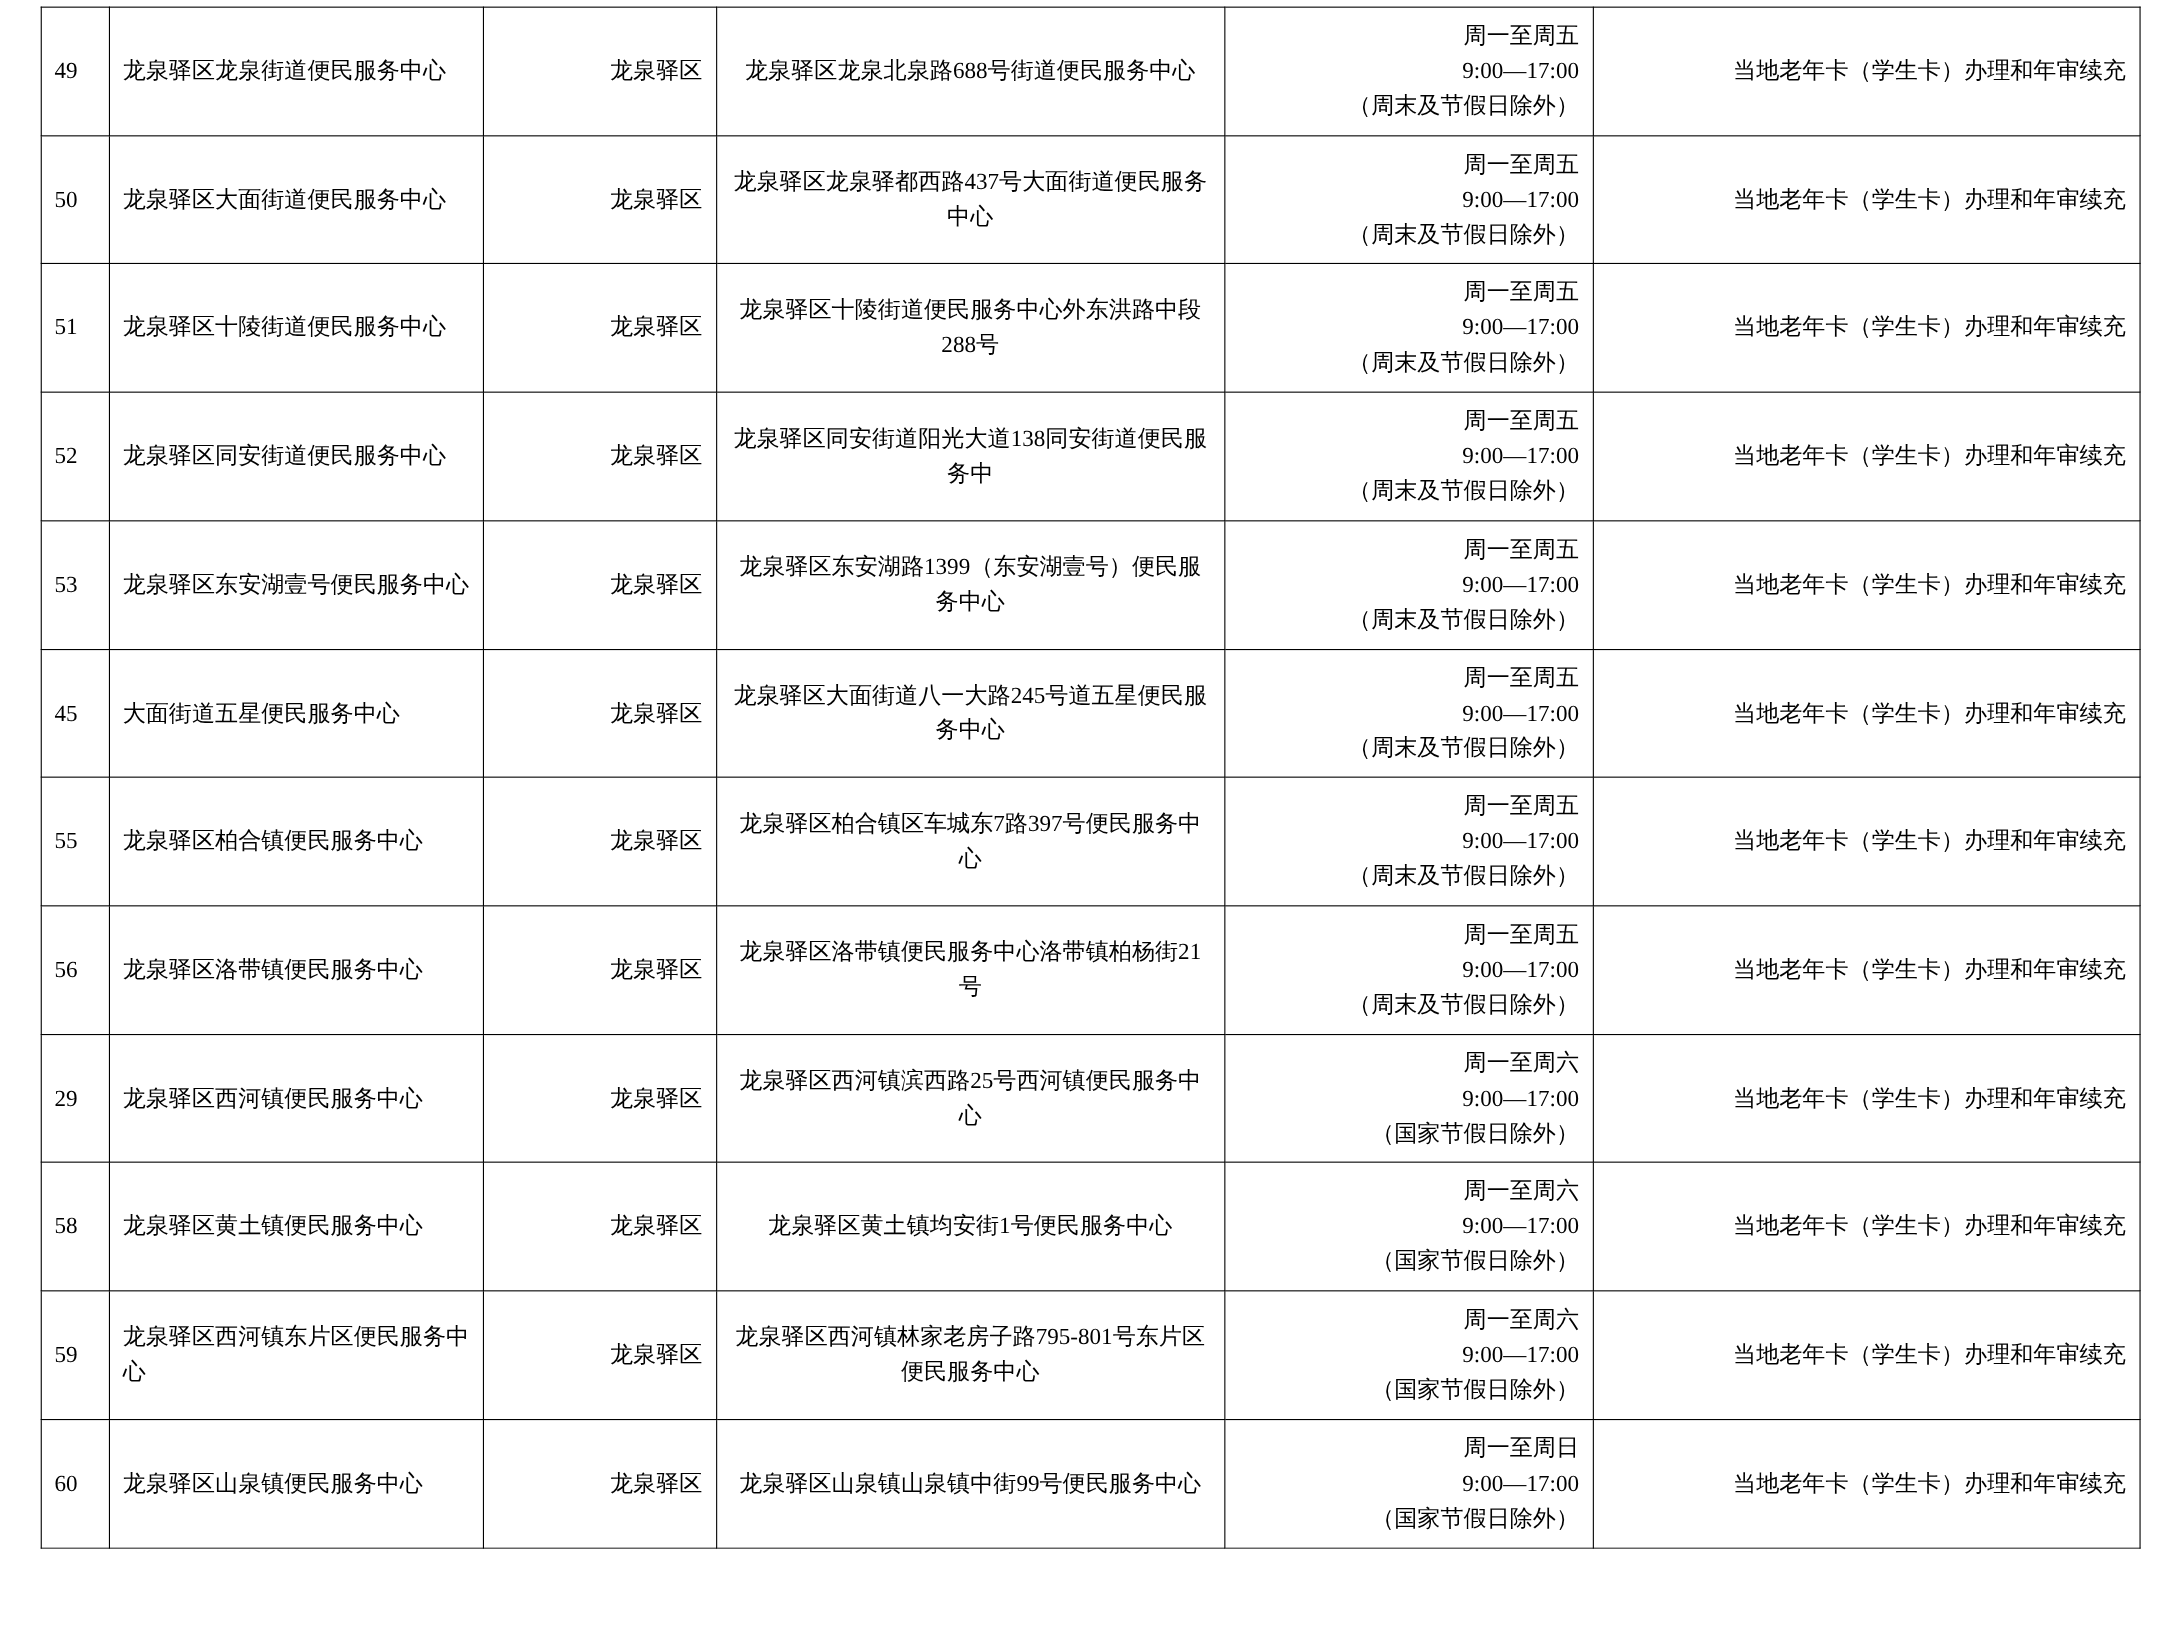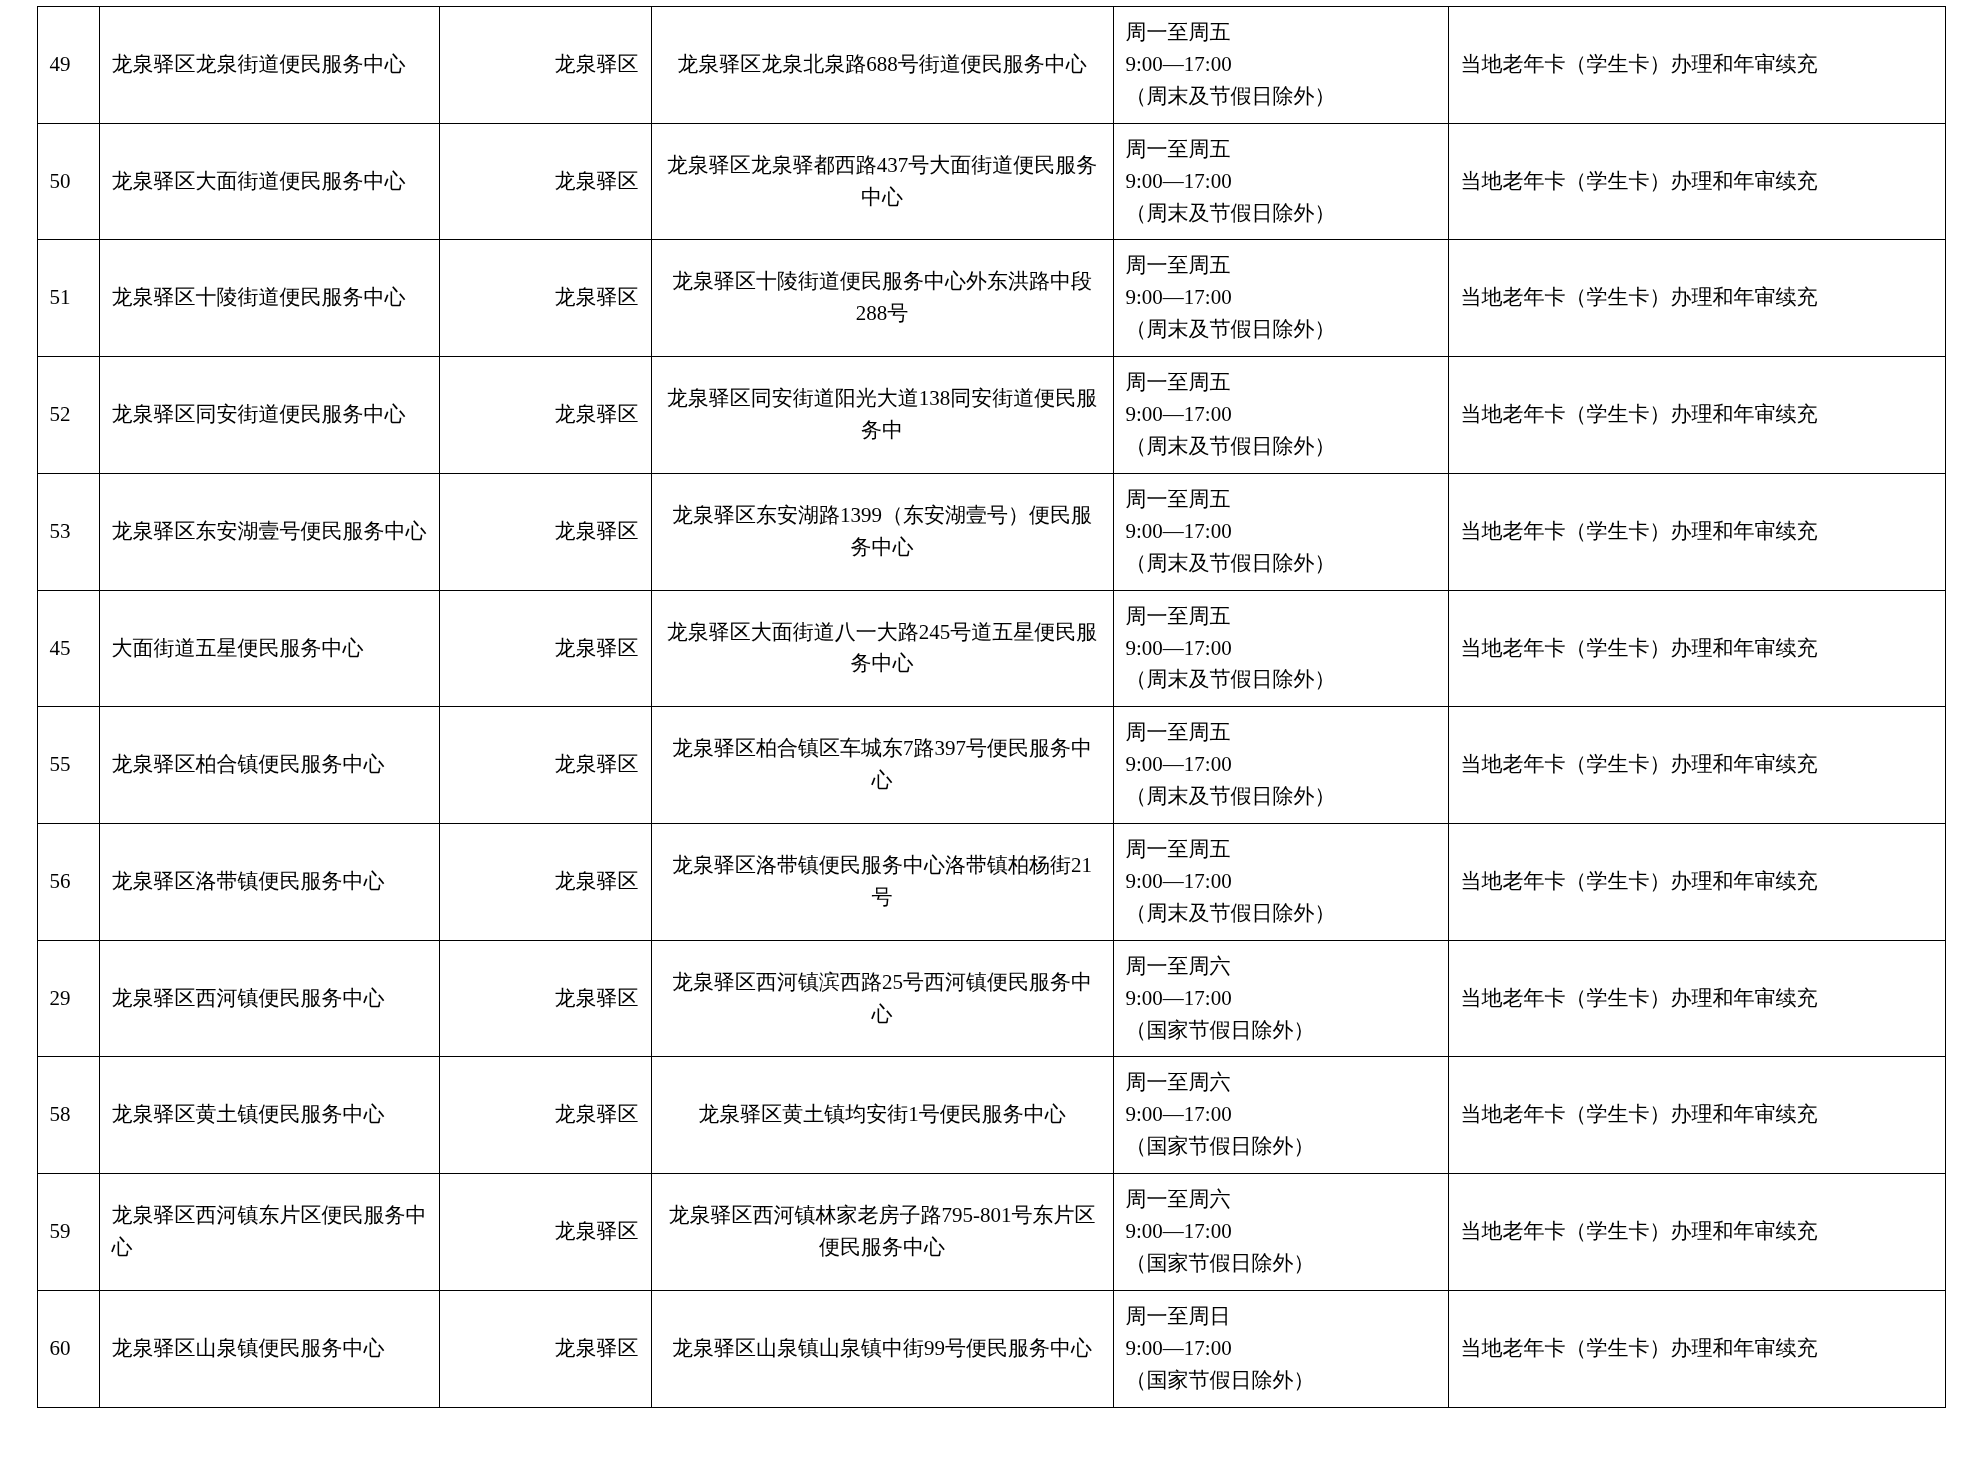--- a/index.html
+++ b/index.html
@@ -45,25 +45,25 @@
     text-align: left;
   }
   td.cell-district {
     text-align: right;
   }
   td.cell-address {
     text-align: center;
     margin-left: 28px;
   }
   td.cell-hours {
-    text-align: left;
+    text-align: right;
     padding: 10px 6px;
   }
   td.cell-service {
-    text-align: left;
+    text-align: right;
     padding-left: 14px;
     padding-right: 14px;
   }
   .hours-line {
     display: block;
     white-space: nowrap;
   }
 </style>
 </head>
 <body>

